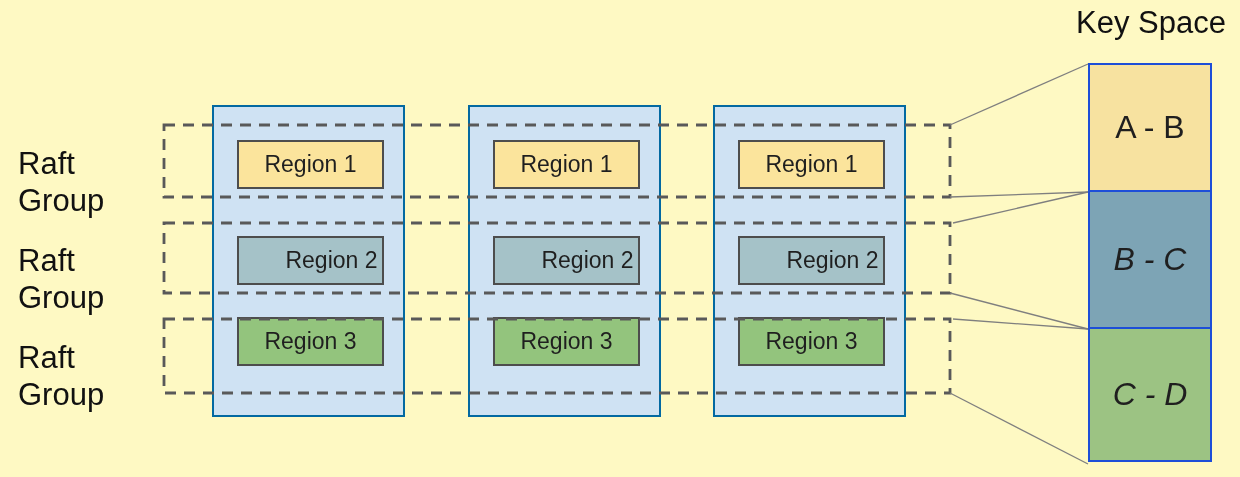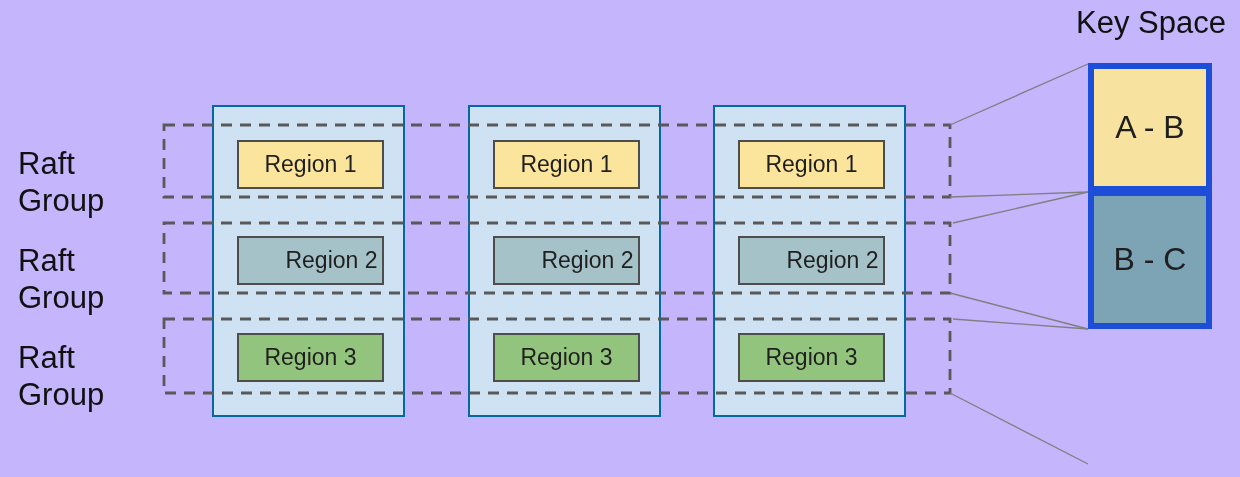--- a/index.html
+++ b/index.html
@@ -3,21 +3,21 @@
 <meta charset="utf-8">
 <style>
   * { margin: 0; padding: 0; box-sizing: border-box; }
   html, body { background: #ffffff; }
   body { font-family: "Liberation Sans", sans-serif; }
 
   .canvas {
     position: relative;
     width: 1240px;
     height: 477px;
-    background: #c4b5fd;
+    background: #fef9c3;
     overflow: hidden;
     color: #1f1f1f;
   }
 
   
   .overlay {
     position: absolute;
     left: 0; top: 0;
     width: 1240px; height: 477px;
     pointer-events: none;
@@ -52,21 +52,21 @@
     border: 2px solid #4d4d4d;
     display: flex;
     align-items: center;
     justify-content: center;
     font-size: 23px;
     color: #1f1f1f;
     z-index: 2;
   }
   .region.r1 { top: 33px; }
   .region.r2 { top: 129px; padding-left: 42px; }
-  .region.r3 { top: 226px; }
+  .region.r3 { top: 210px; }
 
   
   .raft-label {
     position: absolute;
     left: 18px;
     width: 140px;
     font-size: 31px;
     line-height: 37px;
     color: #111111;
     z-index: 3;
@@ -84,28 +84,28 @@
   }
   .keyspace {
     position: absolute;
     left: 1088px;
     top: 63px;
     width: 124px;
     z-index: 1;
   }
   .ks-seg {
     width: 124px;
-    border: 6px solid #1d4ed8;
+    border: 2px solid #1d4ed8;
     display: flex;
     align-items: center;
     justify-content: center;
     font-size: 32px;
     color: #1f1f1f;
   }
-  .ks-seg + .ks-seg { margin-top: -2px; }
+  .ks-seg + .ks-seg { margin-top: -2px; font-style: italic; }
   .ks-seg.s1 { height: 129px; }
   .ks-seg.s2 { height: 139px; }
   .ks-seg.s3 { height: 135px; }
 </style>
 </head>
 <body>
 
 <div class="canvas">
 
   <div class="ks-title">Key Space</div>
@@ -128,20 +128,21 @@
 
   <div class="node" style="left: 713px; background-color: rgb(207, 226, 243);">
     <div class="region r1" style="background-color: rgb(251, 228, 156);">Region 1</div>
     <div class="region r2" style="background-color: rgb(165, 194, 200);">Region 2</div>
     <div class="region r3" style="background-color: rgb(147, 196, 125);">Region 3</div>
   </div>
 
   <div class="keyspace">
     <div class="ks-seg s1" style="background-color: rgb(247, 226, 160);">A - B</div>
     <div class="ks-seg s2" style="background-color: rgb(125, 164, 181);">B - C</div>
+    <div class="ks-seg s3" style="background-color: rgb(156, 195, 131);">C - D</div>
   </div>
 
   <svg class="overlay" viewBox="0 0 1240 477" aria-hidden="true">
     <rect class="dashed-box" x="164" y="125" width="786" height="72"></rect>
     <rect class="dashed-box" x="164" y="223" width="786" height="70"></rect>
     <rect class="dashed-box" x="164" y="319" width="786" height="74"></rect>
 
     <line class="connector" x1="950" y1="125" x2="1088" y2="64"></line>
     <line class="connector" x1="950" y1="197" x2="1088" y2="192"></line>
     <line class="connector" x1="953" y1="223" x2="1088" y2="192"></line>

